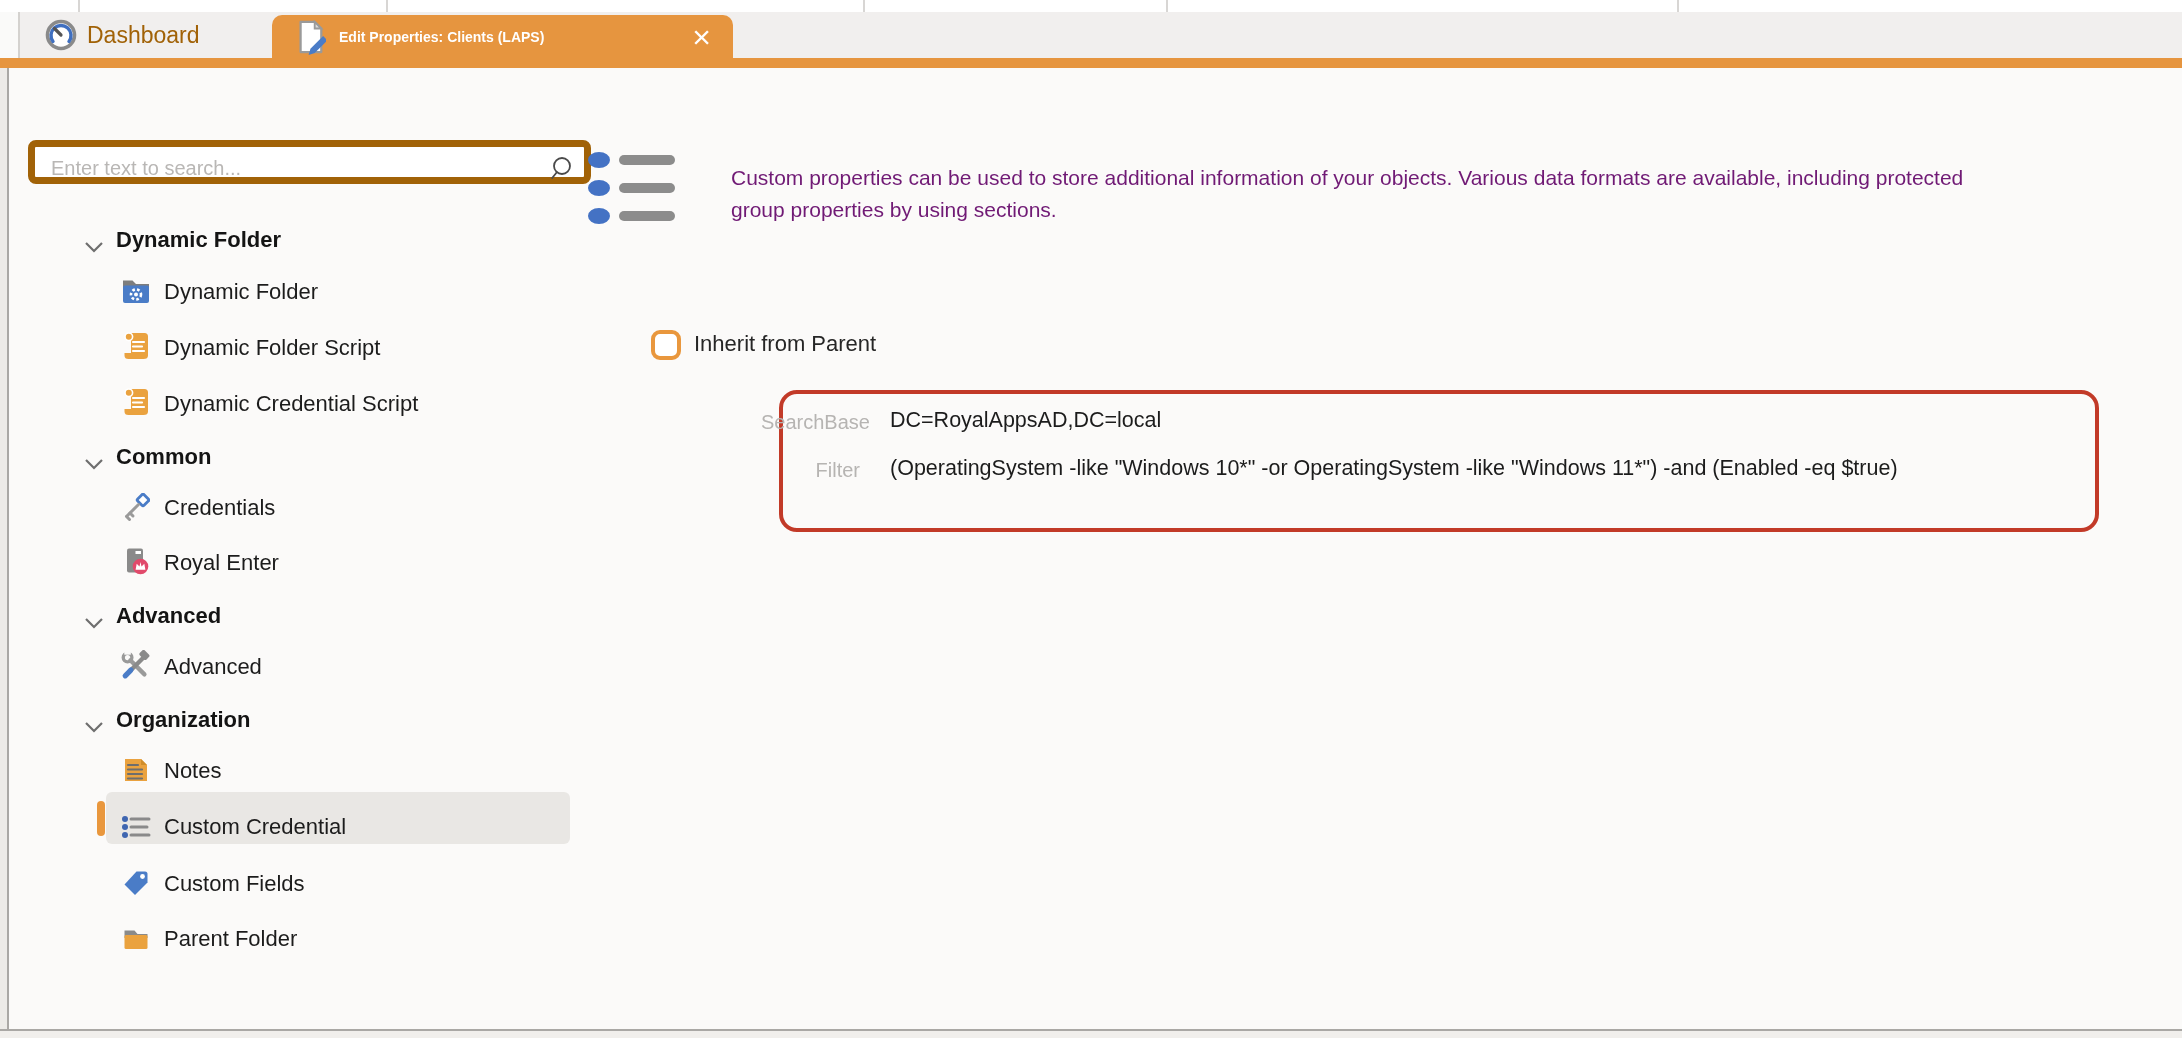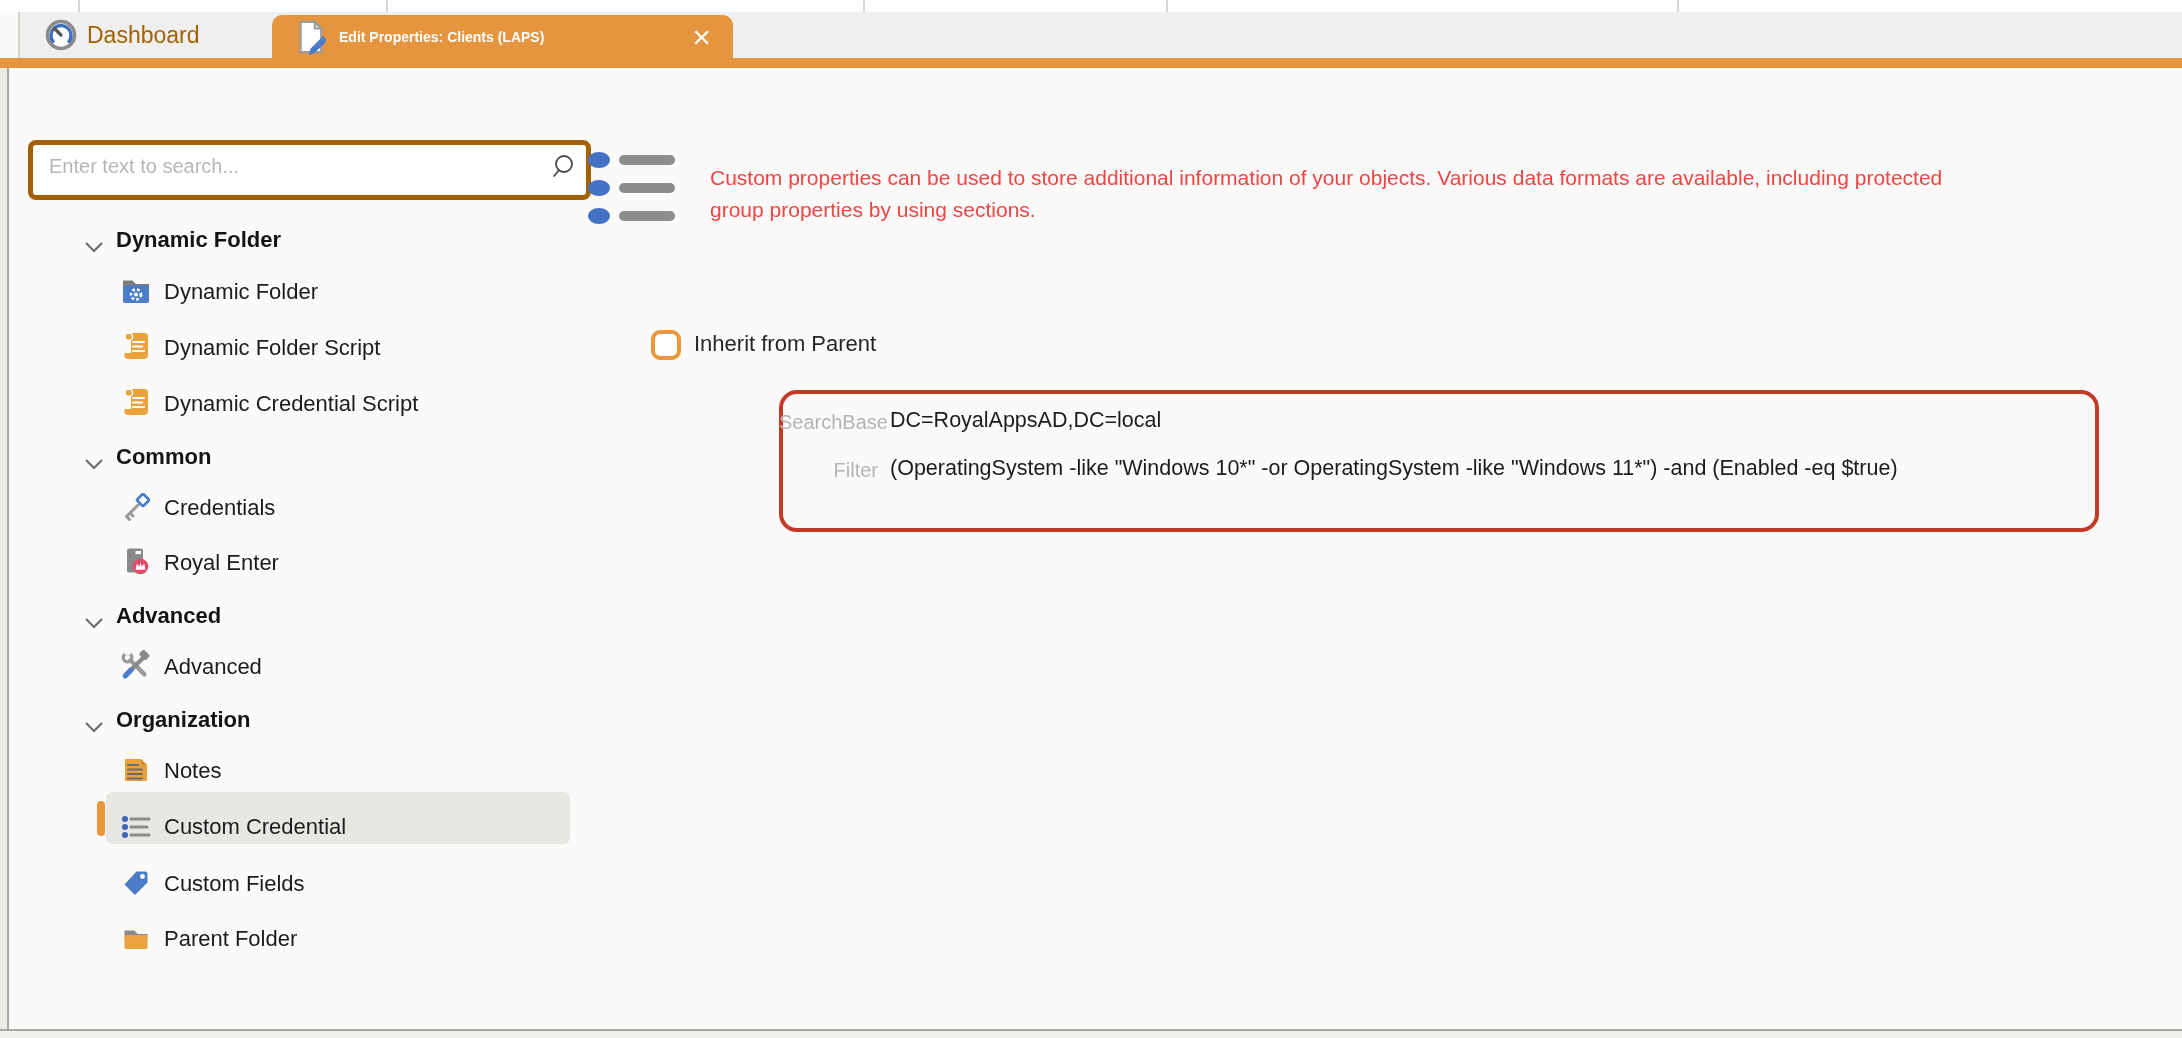--- a/index.html
+++ b/index.html
@@ -24,22 +24,22 @@
              font-family:"Liberation Sans",sans-serif;cursor:default;}
   .orange-strip{left:0;top:58px;width:2182px;height:10px;background:#E6953F;}
 
   
   .left-gutter{left:0;top:68px;width:7px;height:961px;background:#edebe8;}
   .left-edge{left:7px;top:68px;width:2px;height:961px;background:#aaa8a5;}
   .bottom-edge{left:0;top:1029px;width:2182px;height:2px;background:#aaa8a5;}
   .bottom-gutter{left:0;top:1031px;width:2182px;height:7px;background:#f1efec;}
 
   
-  .searchbox{left:28px;top:140px;width:563px;height:60px;box-sizing:border-box;background:#ffffff;
-             border:5px solid #a16207;border-radius:8px;}
+  .searchbox{left:28px;top:140px;width:563px;height:44px;box-sizing:border-box;background:#ffffff;
+             border:7px solid #a16207;border-radius:8px;}
   .searchbox input{position:absolute;left:14px;top:5px;width:500px;height:30px;border:none;outline:none;
              font-family:"Liberation Sans","DejaVu Sans",sans-serif;font-size:20px;color:#333;background:transparent;}
   .searchbox input::placeholder{color:#b9b7b5;}
   .search-glyph{position:absolute;right:10px;top:8px;}
 
   
   .row{position:absolute;display:flex;align-items:flex-end;height:44px;}
   .row .ic{width:32px;display:flex;justify-content:center;align-items:center;margin-right:12px;flex:none;}
   .row .lbl{font-size:22px;color:#1c1c1c;white-space:nowrap;}
   .grp{left:84px;}
@@ -47,28 +47,28 @@
   .grp .lbl{font-weight:bold;color:#141414;}
   .itm{left:120px;}
   .sel-bg{left:106px;top:792px;width:464px;height:52px;background:#e9e7e4;border-radius:6px;}
   .sel-bar{left:97px;top:801px;width:8px;height:35px;border-radius:4px;background:#E9973D;}
 
   
   .biglist{left:588px;top:152px;}
   .biglist .r{display:flex;align-items:center;margin-bottom:12px;}
   .biglist .dot{width:22px;height:16px;border-radius:50%;background:#4472C4;}
   .biglist .line{width:56px;height:10px;border-radius:5px;background:#8c8c8c;margin-left:9px;}
-  .desc{left:710px;font-size:21px;color:#ef4444;white-space:nowrap;text-align:center;}
+  .desc{left:731px;font-size:21px;color:#701a75;white-space:nowrap;text-align:center;}
   .checkbox{left:651px;top:330px;width:30px;height:30px;box-sizing:border-box;background:#ffffff;
             border:4px solid #E9973D;border-radius:9px;cursor:default;}
   .checkbox-label{left:694px;top:331px;font-size:22px;color:#262626;white-space:nowrap;}
 
   .fields-box{left:779px;top:390px;width:1320px;height:142px;box-sizing:border-box;
               border:4px solid #C23A28;border-radius:18px;background:transparent;}
-  .fld-name{width:99px;text-align:right;font-size:20px;color:#b6b4b2;white-space:nowrap;left:779px;}
+  .fld-name{width:99px;text-align:right;font-size:20px;color:#b6b4b2;white-space:nowrap;left:761px;}
   .fld-val{left:890px;font-size:21.5px;color:#1c1c1c;white-space:nowrap;}
   .empty-hint{left:1266px;top:594px;font-size:21px;color:#c9c7c4;white-space:nowrap;}
 </style>
 </head>
 <body>
 
 <div id="screen">
 
   <div class="abs top-strip">
     <div class="tick" style="left:78px"></div>

